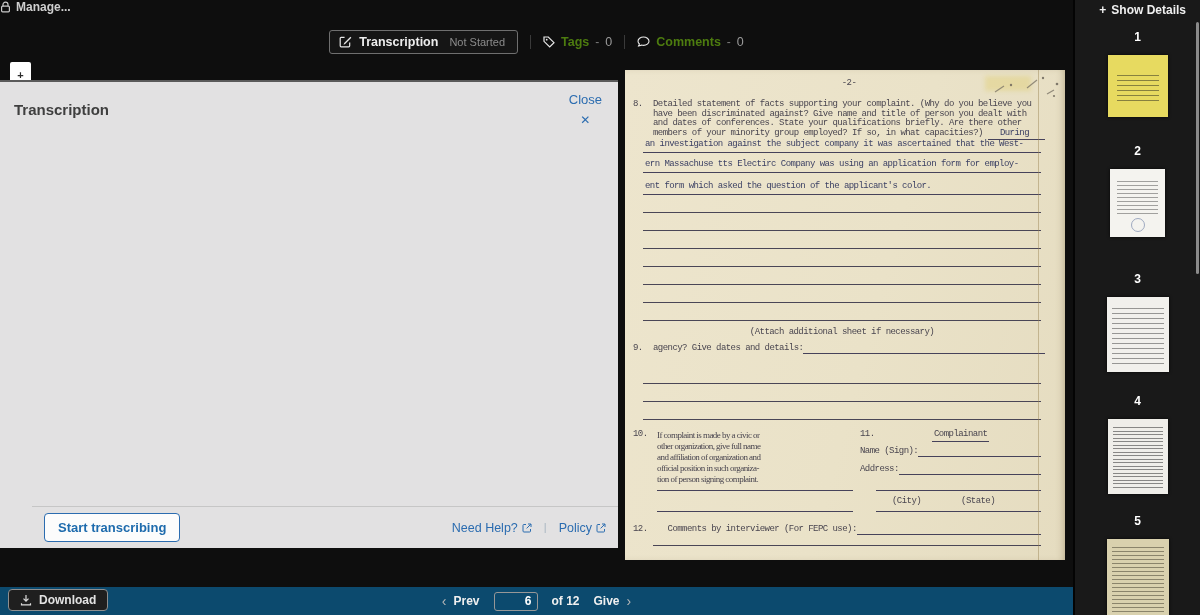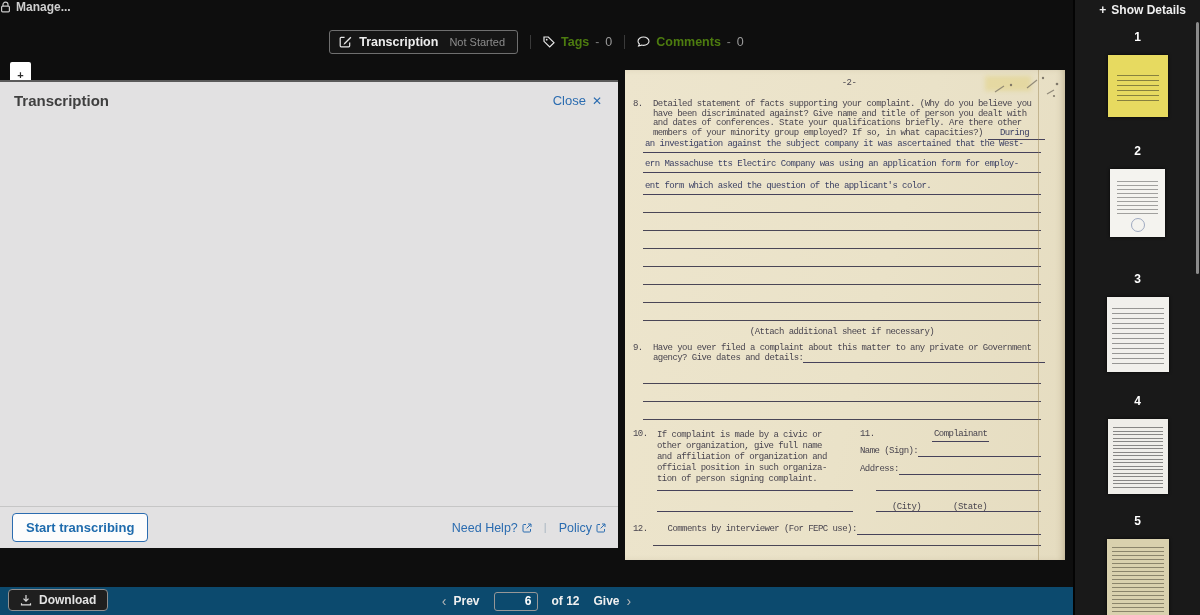--- a/index.html
+++ b/index.html
@@ -43,27 +43,28 @@
   .panel {
     position:absolute; left:0; top:80px; width:618px; height:468px;
     background:#e2e1e2; border-top:2px solid #5a5a5a; z-index:2;
     display:flex; flex-direction:column;
   }
   .panel-header {
     display:flex; align-items:center; justify-content:space-between;
     padding:10px 16px 6px 14px;
   }
   .panel-title { color:#3f3f3f; font-size:15px; font-weight:700; }
-  .panel-close { color:#2b6cb0; font-size:13px; display:flex; align-items:center; gap:6px; cursor:pointer; text-decoration:none; }
+  .panel-close { color:#2b6cb0; font-size:13px; display:flex; align-items:center; gap:6px; cursor:pointer; text-decoration:none;flex-direction:column; }
   .panel-close .x { font-size:12px; }
   .panel-body { flex:1; }
   .panel-footer {
     border-top:1px solid #c6c6c6; height:42px;
     display:flex; align-items:center; justify-content:space-between;
     padding:8px 12px;
+    margin-left:32px;
   }
   .start-btn {
     font-family:"Liberation Sans",sans-serif;
     background:#fcfcfc; color:#1e6bad; font-size:13px; font-weight:700;
     border:1px solid #2b6cb0; border-radius:4px; padding:6px 13px; cursor:pointer;
   }
   .panel-links { display:flex; align-items:flex-start; font-size:12.5px; }
   .panel-links a { color:#2b6cb0; text-decoration:none; display:flex; align-items:center; gap:4px; cursor:pointer; }
   .panel-links .ldiv { color:#a8b4c0; margin:0 12px; font-size:11px; }
   
@@ -84,32 +85,32 @@
   .flexln { display:flex; }
   .inline-ans { flex:1; border-bottom:1px solid #46425a; margin-left:5px; padding-left:12px; color:#3a3f63; }
   .a-line { position:absolute; left:18px; width:398px; height:13px; border-bottom:1px solid #46425a; color:#3a3f63; white-space:nowrap; padding-left:2px; }
   .a1 { top:70px; } .a2 { top:90px; } .a3 { top:112px; }
   .rule { position:absolute; left:18px; width:398px; height:0; border-top:1px solid #4a4656; }
   .d-attach { top:258px; left:18px; width:398px; text-align:center; }
   .d-i9 { top:274px; left:8px; width:412px; }
   .d-i9 .lines { margin-left:20px; }
   .fill-line { flex:1; border-bottom:1px solid #46425a; }
   .d-cols { top:360px; left:8px; width:412px; height:100px; }
-  .c10-lines { margin-left:24px; width:190px; line-height:11px; }
+  .c10-lines { margin-left:24px; width:190px; line-height:11px;font-family:Liberation Serif, serif; }
   .colR { position:absolute; left:227px; top:0; width:181px; }
   .colR .r11num { position:absolute; left:0; top:0; }
   .comp-head { position:absolute; left:72px; top:0; border-bottom:1px solid #46425a; padding:0 2px 1px 2px; }
   .fieldrow { position:absolute; left:0; right:0; display:flex; }
   .frow-name { top:17px; } .frow-addr { top:35px; }
   .seg-rule { position:absolute; height:0; border-top:1px solid #46425a; }
   .lr1 { left:24px; width:196px; top:60px; }
   .lr2 { left:24px; width:196px; top:81px; }
   .rr1 { left:243px; width:165px; top:60px; }
   .rr2 { left:243px; width:165px; top:81px; }
-  .citystate { position:absolute; left:243px; width:165px; top:73px; display:flex; gap:32px; padding-left:16px; }
+  .citystate { position:absolute; left:243px; width:165px; top:67px; display:flex; gap:40px; padding-left:16px; }
   .d-i12 { top:455px; left:8px; width:408px; display:flex; }
   .d-i12 .lbl12 { margin-left:20px; }
   .d-final { top:475px; left:28px; width:388px; }
   .pencil { position:absolute; right:4px; top:2px; }
   
   .thumbstrip {
     position:absolute; left:1073px; top:0; width:127px; height:615px;
     background:#191919; border-left:2px solid #040404; overflow:hidden;
   }
   .showdetails {
@@ -251,21 +252,20 @@
   <div class="rule" style="top:196px"></div>
   <div class="rule" style="top:214px"></div>
   <div class="rule" style="top:232px"></div>
   <div class="rule" style="top:250px"></div>
 
   <div class="abs d-attach">(Attach additional sheet if necessary)</div>
 
   <div class="abs d-i9">
     <span class="num">9.</span>
     <div class="lines">
-      <div>Have you ever filed a complaint about this matter to any private or Government</div>
       <div class="flexln">
         <span>agency?  Give dates and details:</span>
         <span class="fill-line"></span>
       </div>
     </div>
   </div>
 
   <div class="rule" style="top:313px"></div>
   <div class="rule" style="top:331px"></div>
   <div class="rule" style="top:349px"></div>

